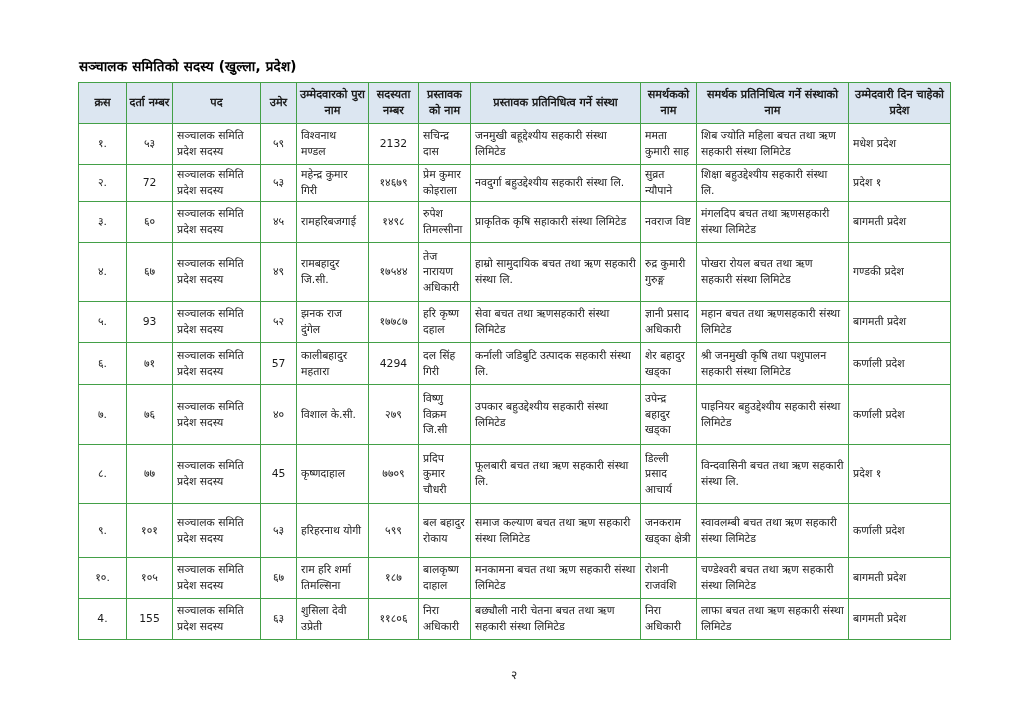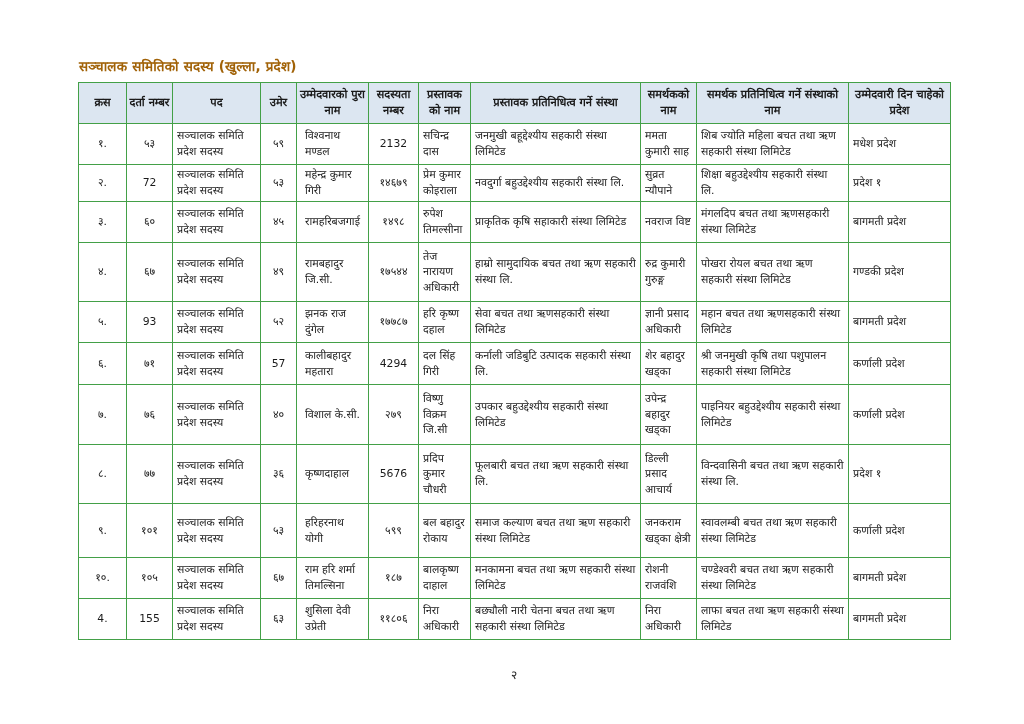--- a/index.html
+++ b/index.html
@@ -12,21 +12,21 @@
   }
   .page{
     position:relative;
     width:1024px;height:724px;
     box-sizing:border-box;
     padding:57px 0 0 78px;
   }
   .doc-title{
     font-size:13.5px;
     font-weight:bold;
-    color:#a16207;
+    color:#000000;
     margin:0 0 7px 1px;
     letter-spacing:.2px;
   }
   table.members{
     border-collapse:collapse;
     table-layout:fixed;
     width:872px;
   }
   table.members th, table.members td{
     border:1px solid #43a047;
@@ -44,21 +44,21 @@
     font-size:11.2px;
     line-height:1.4;
     padding:3px 2px;
     height:34px;
   }
   
   table.members td:nth-child(1),
   table.members td:nth-child(2),
   table.members td:nth-child(4),
   table.members td:nth-child(6){ text-align:center; }
-  table.members td:nth-child(5){ padding-left:8px; }
+  table.members td:nth-child(5){ }
   
   tbody tr:nth-child(1) td{ height:36px; }
   tbody tr:nth-child(2) td{ height:32px; }
   tbody tr:nth-child(3) td{ height:36px; }
   tbody tr:nth-child(4) td{ height:54px; }
   tbody tr:nth-child(5) td{ height:36px; }
   tbody tr:nth-child(6) td{ height:37px; }
   tbody tr:nth-child(7) td{ height:55px; }
   tbody tr:nth-child(8) td{ height:54px; }
   tbody tr:nth-child(9) td{ height:49px; }
@@ -201,23 +201,23 @@
           <td>विष्णु विक्रम जि.सी</td>
           <td>उपकार बहुउद्देश्यीय सहकारी संस्था लिमिटेड</td>
           <td>उपेन्द्र बहादुर खड्का</td>
           <td>पाइनियर बहुउद्देश्यीय सहकारी संस्था लिमिटेड</td>
           <td>कर्णाली प्रदेश</td>
         </tr>
         <tr>
           <td>८.</td>
           <td>७७</td>
           <td>सञ्चालक समिति प्रदेश सदस्य</td>
-          <td>३६</td>
+          <td>45</td>
           <td>कृष्णदाहाल</td>
-          <td>5676</td>
+          <td>७७०९</td>
           <td>प्रदिप कुमार चौधरी</td>
           <td>फूलबारी बचत तथा ऋण सहकारी संस्था लि.</td>
           <td>डिल्ली प्रसाद आचार्य</td>
           <td>विन्दवासिनी बचत तथा ऋण सहकारी संस्था लि.</td>
           <td>प्रदेश १</td>
         </tr>
         <tr>
           <td>९.</td>
           <td>१०१</td>
           <td>सञ्चालक समिति प्रदेश सदस्य</td>

